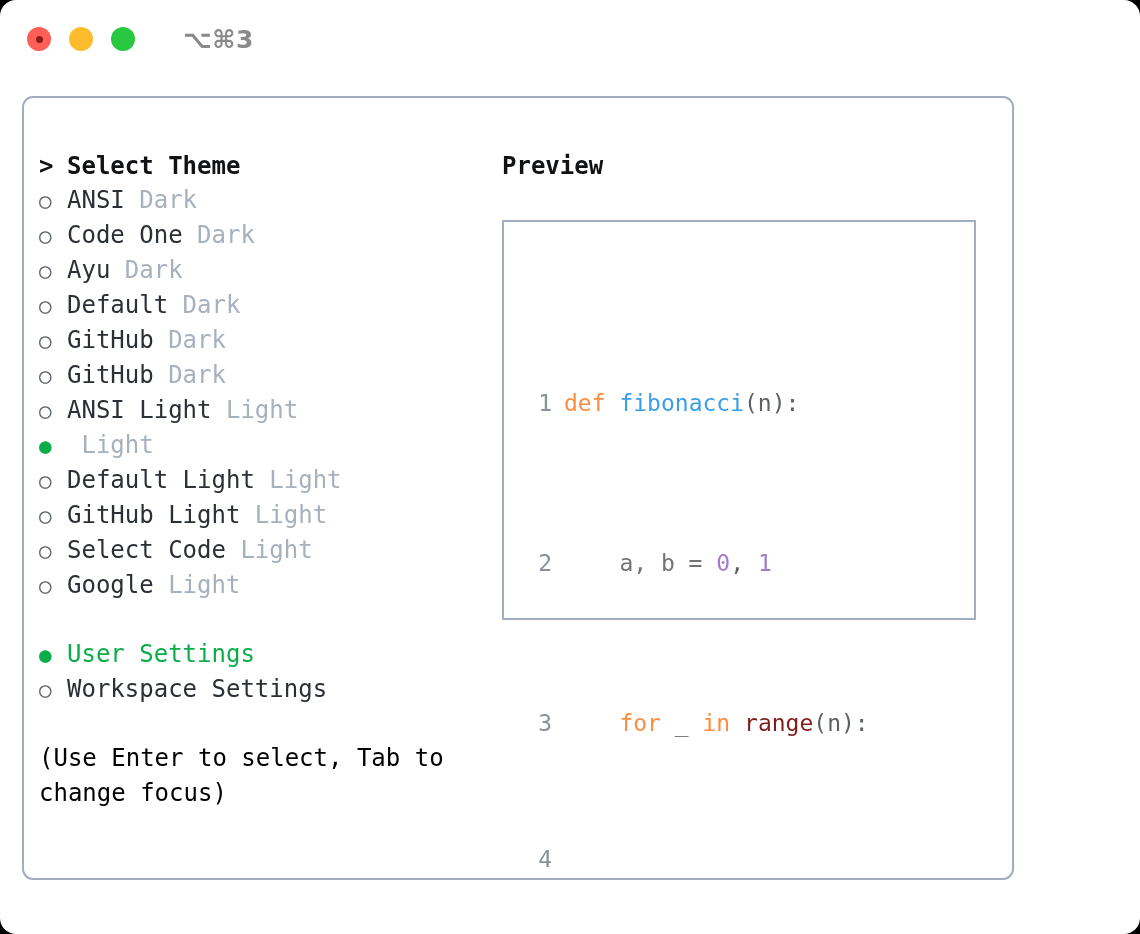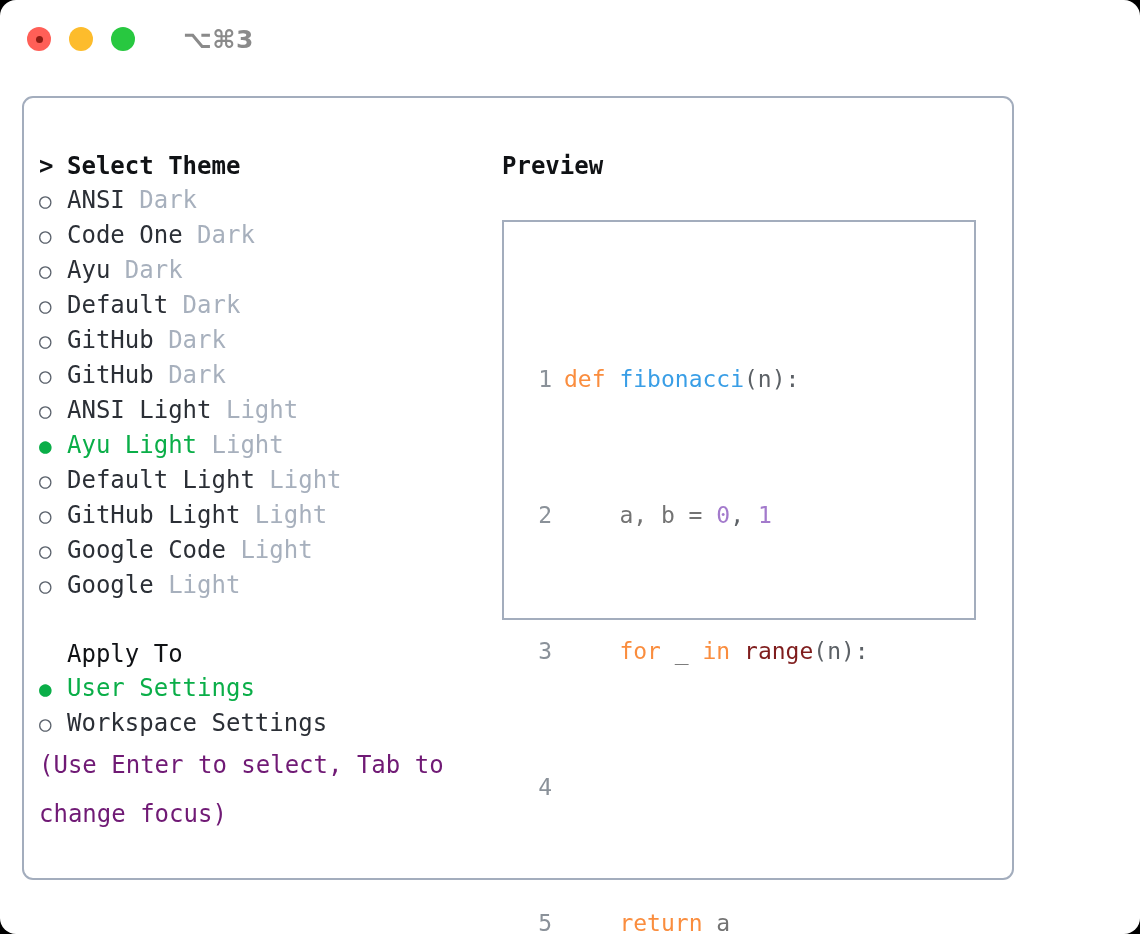--- a/index.html
+++ b/index.html
@@ -131,25 +131,26 @@
     line-height: 34px;
   }
   .option.selected .bullet { color: #0aae48; }
   .option.selected .opt-label { color: #0aae48; }
   .opt-label { color: #2b2f36; text-align: center; }
   .opt-badge { color: #a7b0bd; }
 
   .apply-block { margin-top: 34px; }
 
   .hint {
+    margin-top: 34px;
     width: 420px;
     font-family: "DejaVu Sans Mono", monospace;
     font-size: 24px;
-    line-height: 49px;
-    color: #701a75;
+    line-height: 35px;
+    color: #000000;
   }
 
   
   .right-col {
     position: absolute;
     left: 478px;
     top: 51px;
     width: 500px;
   }
   .preview-head {
@@ -177,21 +178,21 @@
     white-space: pre;
   }
   .code-line { display: flex; align-items: baseline; white-space: pre; }
   .lineno {
     display: inline-block;
     width: 34px;
     flex: 0 0 34px;
     text-align: right;
     color: #8a9199;
   }
-  .code-text { padding-left: 12px; color: #5c6166; }
+  .code-text { padding-left: 12px; color: #5c6166; margin-top: 24px; }
 
   .tok-kw   { color: #fa8d3e; }
   .tok-fn   { color: #399ee6; }
   .tok-num  { color: #a37acc; }
   .tok-call { color: #7f1d1d; }
   .tok-punc { color: #5c6166; }
   .tok-var  { color: #737373; }
 </style>
 </head>
 <body>
@@ -248,50 +249,45 @@
             <span class="opt-label">GitHub</span>
             <span class="opt-badge"> <span>Dark</span></span>
           </li>
           <li class="option">
             <span class="bullet">○</span>
             <span class="opt-label">ANSI Light</span>
             <span class="opt-badge"> <span>Light</span></span>
           </li>
           <li class="option selected">
             <span class="bullet">●</span>
-            <span class="opt-label">Ayu Light</span>
             <span class="opt-badge"> <span>Light</span></span>
           </li>
           <li class="option">
             <span class="bullet">○</span>
             <span class="opt-label">Default Light</span>
             <span class="opt-badge"> <span>Light</span></span>
           </li>
           <li class="option">
             <span class="bullet">○</span>
             <span class="opt-label">GitHub Light</span>
             <span class="opt-badge"> <span>Light</span></span>
           </li>
           <li class="option">
             <span class="bullet">○</span>
-            <span class="opt-label">Google Code</span>
+            <span class="opt-label">Select Code</span>
             <span class="opt-badge"> <span>Light</span></span>
           </li>
           <li class="option">
             <span class="bullet">○</span>
             <span class="opt-label">Google</span>
             <span class="opt-badge"> <span>Light</span></span>
           </li>
         </ul>
 
         <div class="apply-block">
-          <div class="section-head">
-            <span class="marker-col"> </span>
-            <span>Apply To</span>
-          </div>
           <ul class="opt-list">
             <li class="option selected">
               <span class="bullet">●</span>
               <span class="opt-label">User Settings</span>
             </li>
             <li class="option">
               <span class="bullet">○</span>
               <span class="opt-label">Workspace Settings</span>
             </li>
           </ul>

